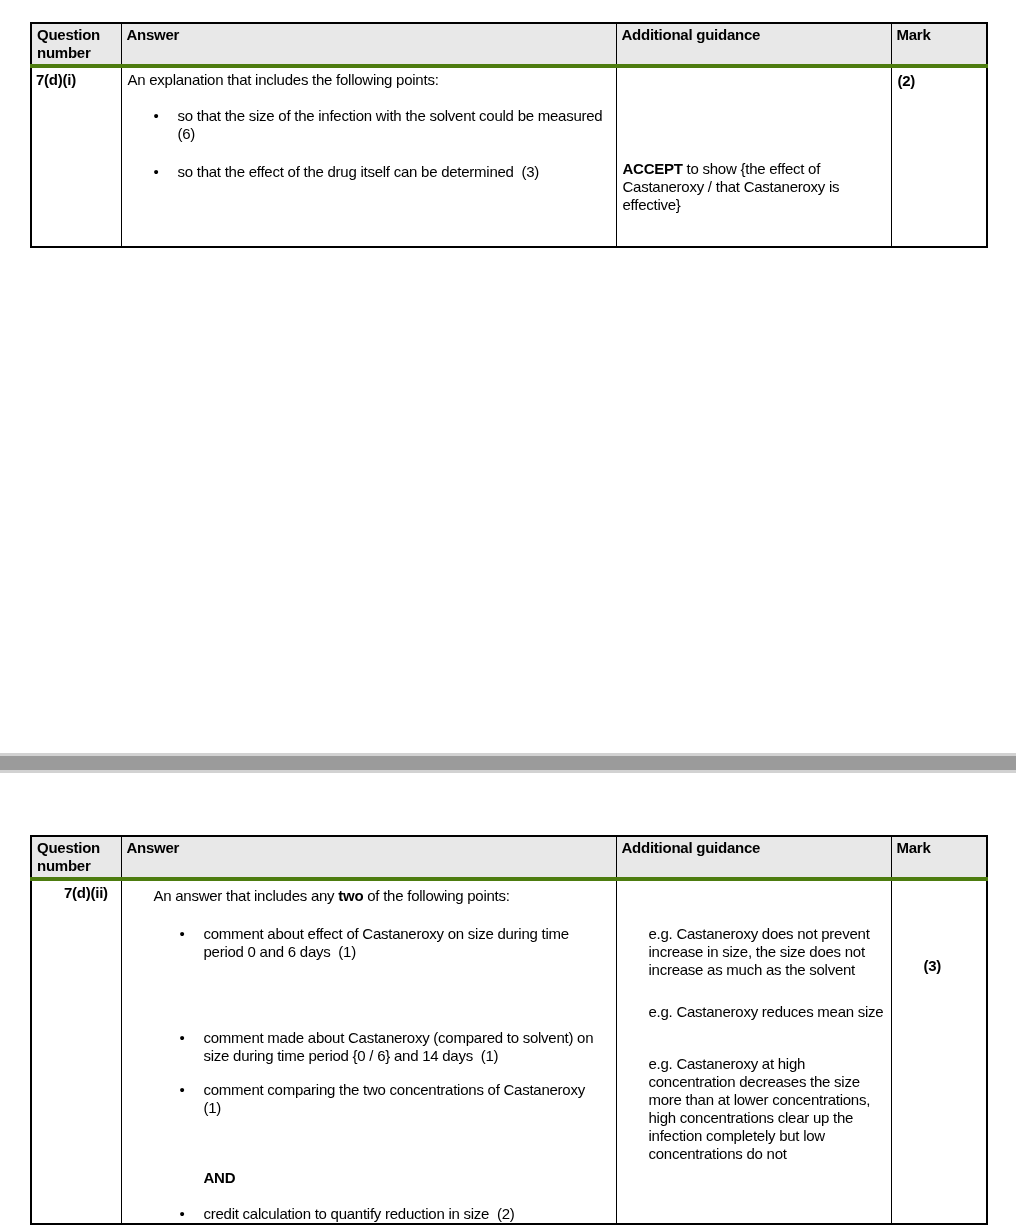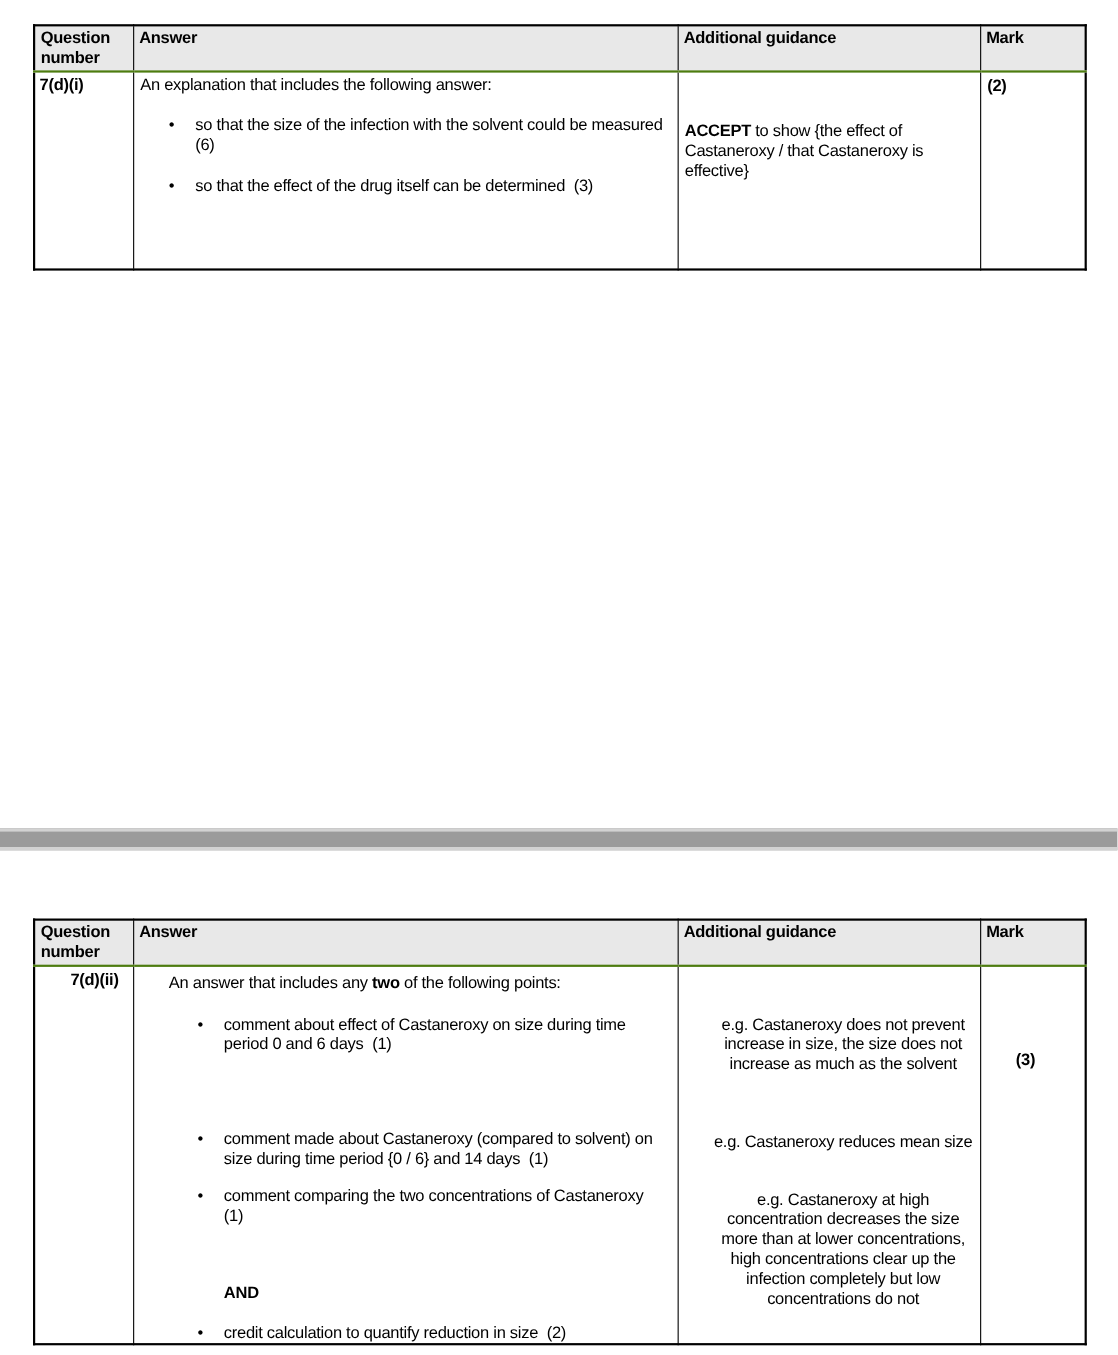--- a/index.html
+++ b/index.html
@@ -25,21 +25,21 @@
     border-collapse: collapse;
     table-layout: fixed;
   }
   #table-1 { top: 22px; }
   #table-2 { top: 835px; }
 
   table.mark-table, table.mark-table th, table.mark-table td {
     border: 1px solid #000000;
   }
   table.mark-table { border: 2px solid #000000; }
-  table.mark-table th { border-bottom: 2px solid #4d7c0f; }
+  table.mark-table th { border-bottom: 4px solid #4d7c0f; }
 
   th {
     background: #e8e8e8;
     text-align: left;
     vertical-align: top;
     font-weight: bold;
     padding: 2px 5px;
     height: 34px;
   }
   td {
@@ -53,42 +53,42 @@
 
   #table-1 td { height: 170px; }
   #table-2 td { height: 331px; padding-left: 32px; }
 
   .cell-q { padding: 3px 4px; font-weight: bold; }
   .cell-a { padding: 3px 6px 0 6px; }
   .cell-g { padding: 3px 6px 0 6px; }
   .cell-m { padding: 4px 6px; font-weight: bold; }
 
   #table-2 .cell-a { padding-top: 6px; }
-  #table-2 .cell-g { padding-top: 4px; text-align: center; }
+  #table-2 .cell-g { padding-top: 4px; }
 
   .intro { margin: 0; white-space: pre-wrap; }
   .bold { font-weight: bold; }
 
   .bullet { display: flex; margin-left: 26px; }
   .bullet .dot { flex: 0 0 24px; width: 24px; }
   .bullet .bt { flex: 1 1 auto; padding-right: 4px; white-space: pre-wrap; }
 
   
   #table-1 .b0 { margin-top: 18px; }
   #table-1 .b1 { margin-top: 20px; }
-  #table-1 .g-accept { margin: 42px 0 0 0; white-space: pre-wrap; }
+  #table-1 .g-accept { margin: 89px 0 0 0; white-space: pre-wrap; }
 
   
   #table-2 .b0 { margin-top: 20px; }
   #table-2 .b1 { margin-top: 68px; }
   #table-2 .b2 { margin-top: 16px; }
   #table-2 .and-row { margin: 52px 0 0 50px; font-weight: bold; }
   #table-2 .b3 { margin-top: 18px; }
   #table-2 .g0 { margin: 40px 0 0 0; white-space: pre-wrap; }
-  #table-2 .g1 { margin: 53px 0 0 0; white-space: pre-wrap; }
+  #table-2 .g1 { margin: 24px 0 0 0; white-space: pre-wrap; }
   #table-2 .g2 { margin: 34px 0 0 0; white-space: pre-wrap; }
   #table-2 .mark-val { margin-top: 72px; }
 
   .page-divider {
     position: absolute;
     left: 0;
     top: 753px;
     width: 1016px;
     height: 20px;
     box-sizing: border-box;
@@ -114,21 +114,21 @@
       <th>Question number</th>
       <th>Answer</th>
       <th>Additional guidance</th>
       <th>Mark</th>
     </tr>
     <tr>
       <td class="cell-q">
         <span>7(d)(i)</span>
       </td>
       <td class="cell-a">
-        <p class="intro">An explanation that includes the following answer:</p>
+        <p class="intro">An explanation that includes the following points:</p>
         <div class="bullet b0">
           <span class="dot">•</span>
           <span class="bt">so that the size of the infection with the solvent could be measured (6)</span>
         </div>
         <div class="bullet b1">
           <span class="dot">•</span>
           <span class="bt">so that the effect of the drug itself can be determined  (3)</span>
         </div>
       </td>
       <td class="cell-g">

